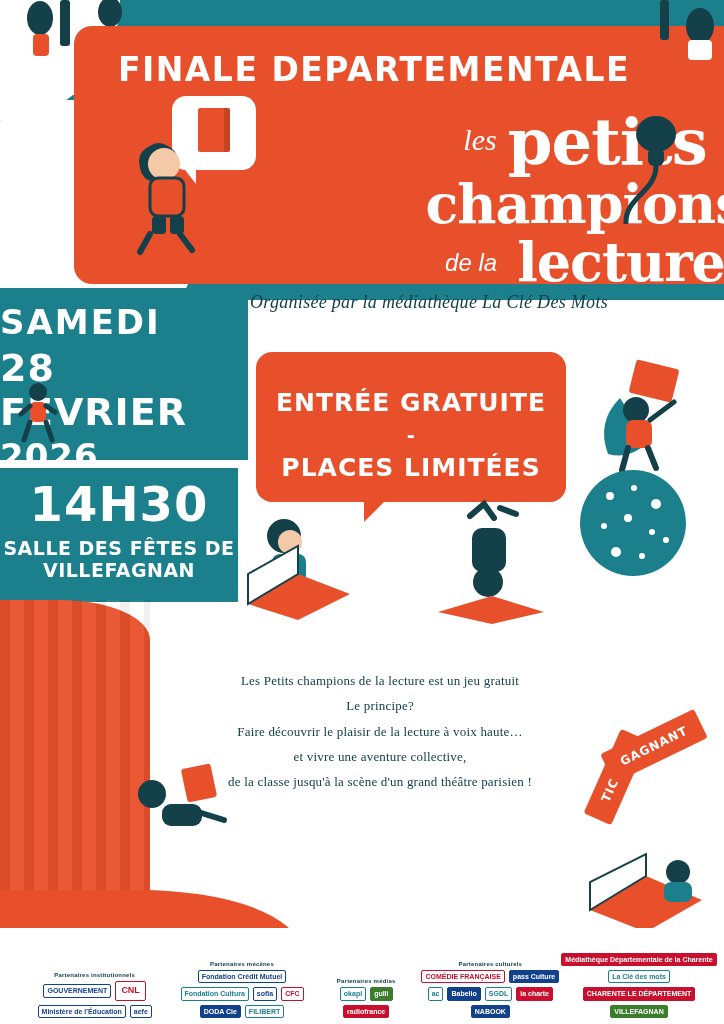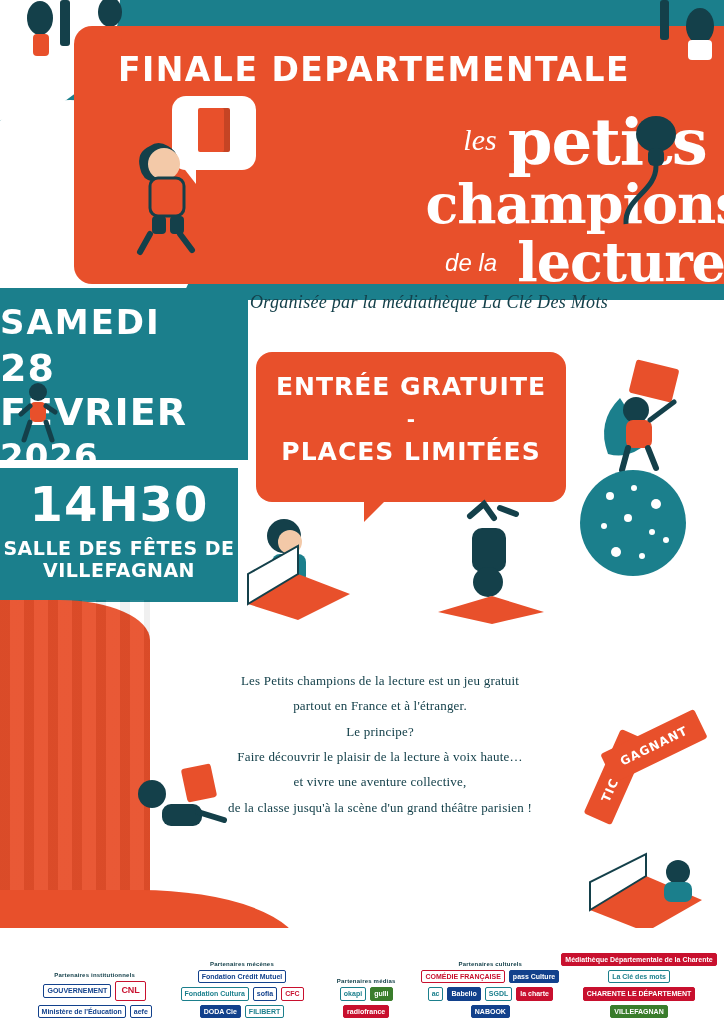--- a/index.html
+++ b/index.html
@@ -179,21 +179,21 @@
   }
 
   
   .entree-box {
     position: absolute; left: 256px; top: 352px;
     width: 310px; height: 150px;
     background: #e8502b;
     border-radius: 16px;
     color: #ffffff;
     text-align: center;
-    padding-top: 20px;
+    padding-top: 36px;
     font-family: "DejaVu Sans", sans-serif;
   }
   .entree-box .l1 { font-size: 25px; font-weight: bold; letter-spacing: 1px; }
   .entree-box .l2 { font-size: 20px; font-weight: bold; margin: 6px 0; }
   .entree-box .l3 { font-size: 25px; font-weight: bold; letter-spacing: 1px; }
   .entree-box:after {
     content:"";
     position:absolute; left: 108px; bottom:-20px;
     border-left: 0 solid transparent;
     border-right: 26px solid transparent;
@@ -419,21 +419,20 @@
     <rect x="42" y="30" width="34" height="44" rx="10" fill="#14404a"></rect>
     <circle cx="58" cy="84" r="15" fill="#14404a"></circle>
     <path d="M8 114 l54 -16 l52 16 l-52 12z" fill="#e8502b"></path>
   </svg>
 
   <div class="curtain"></div>
   <div class="curtain-sweep"></div>
 
   <div class="body-text">
     <div>Les Petits champions de la lecture est un jeu gratuit</div>
-    <div>partout en France et à l'étranger.</div>
     <div>Le principe?</div>
     <div>Faire découvrir le plaisir de la lecture à voix haute…</div>
     <div>et vivre une aventure collective,</div>
     <div>de la classe jusqu'à la scène d'un grand théâtre parisien !</div>
   </div>
 
   <div class="tickets">
     <div class="ticket ticket-1">TICKET</div>
     <div class="ticket ticket-2">GAGNANT</div>
   </div>

